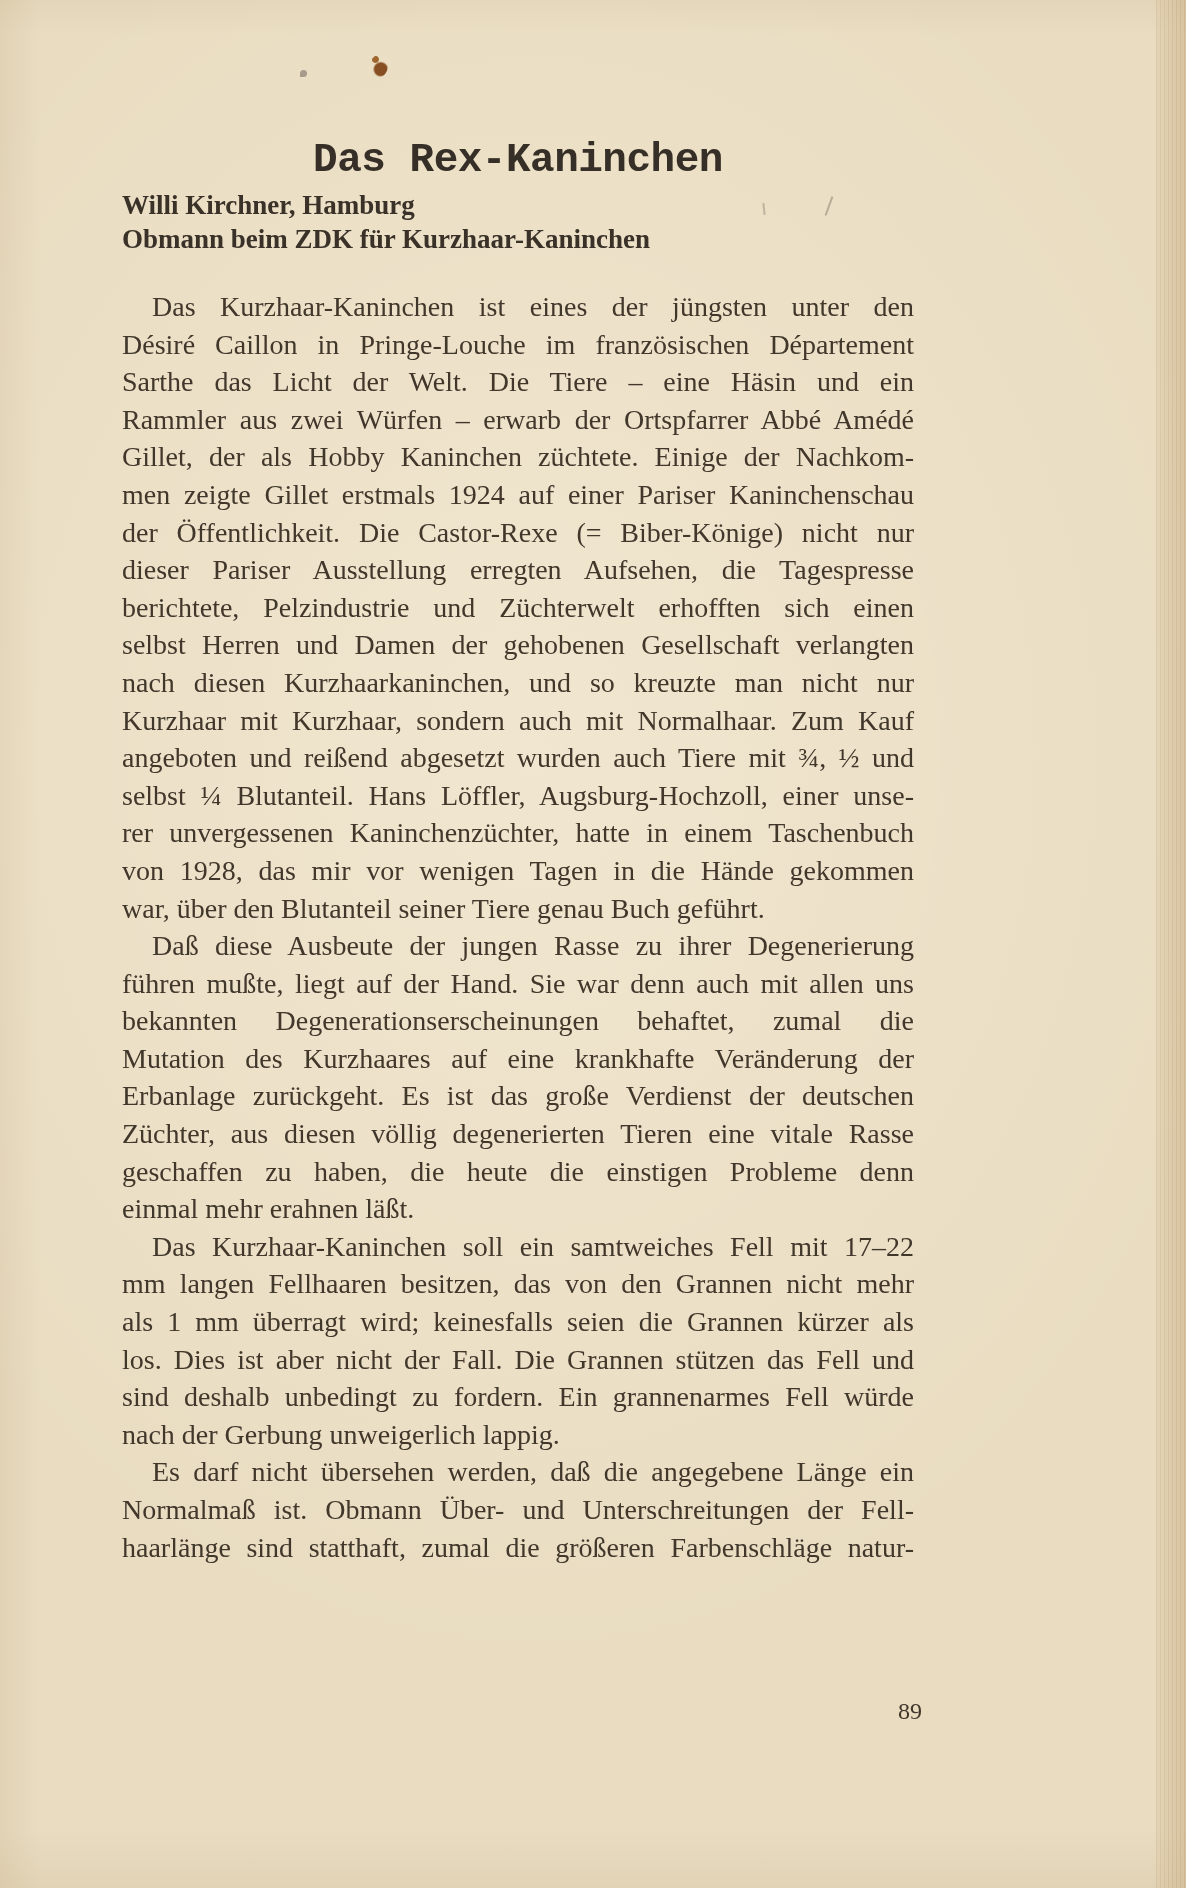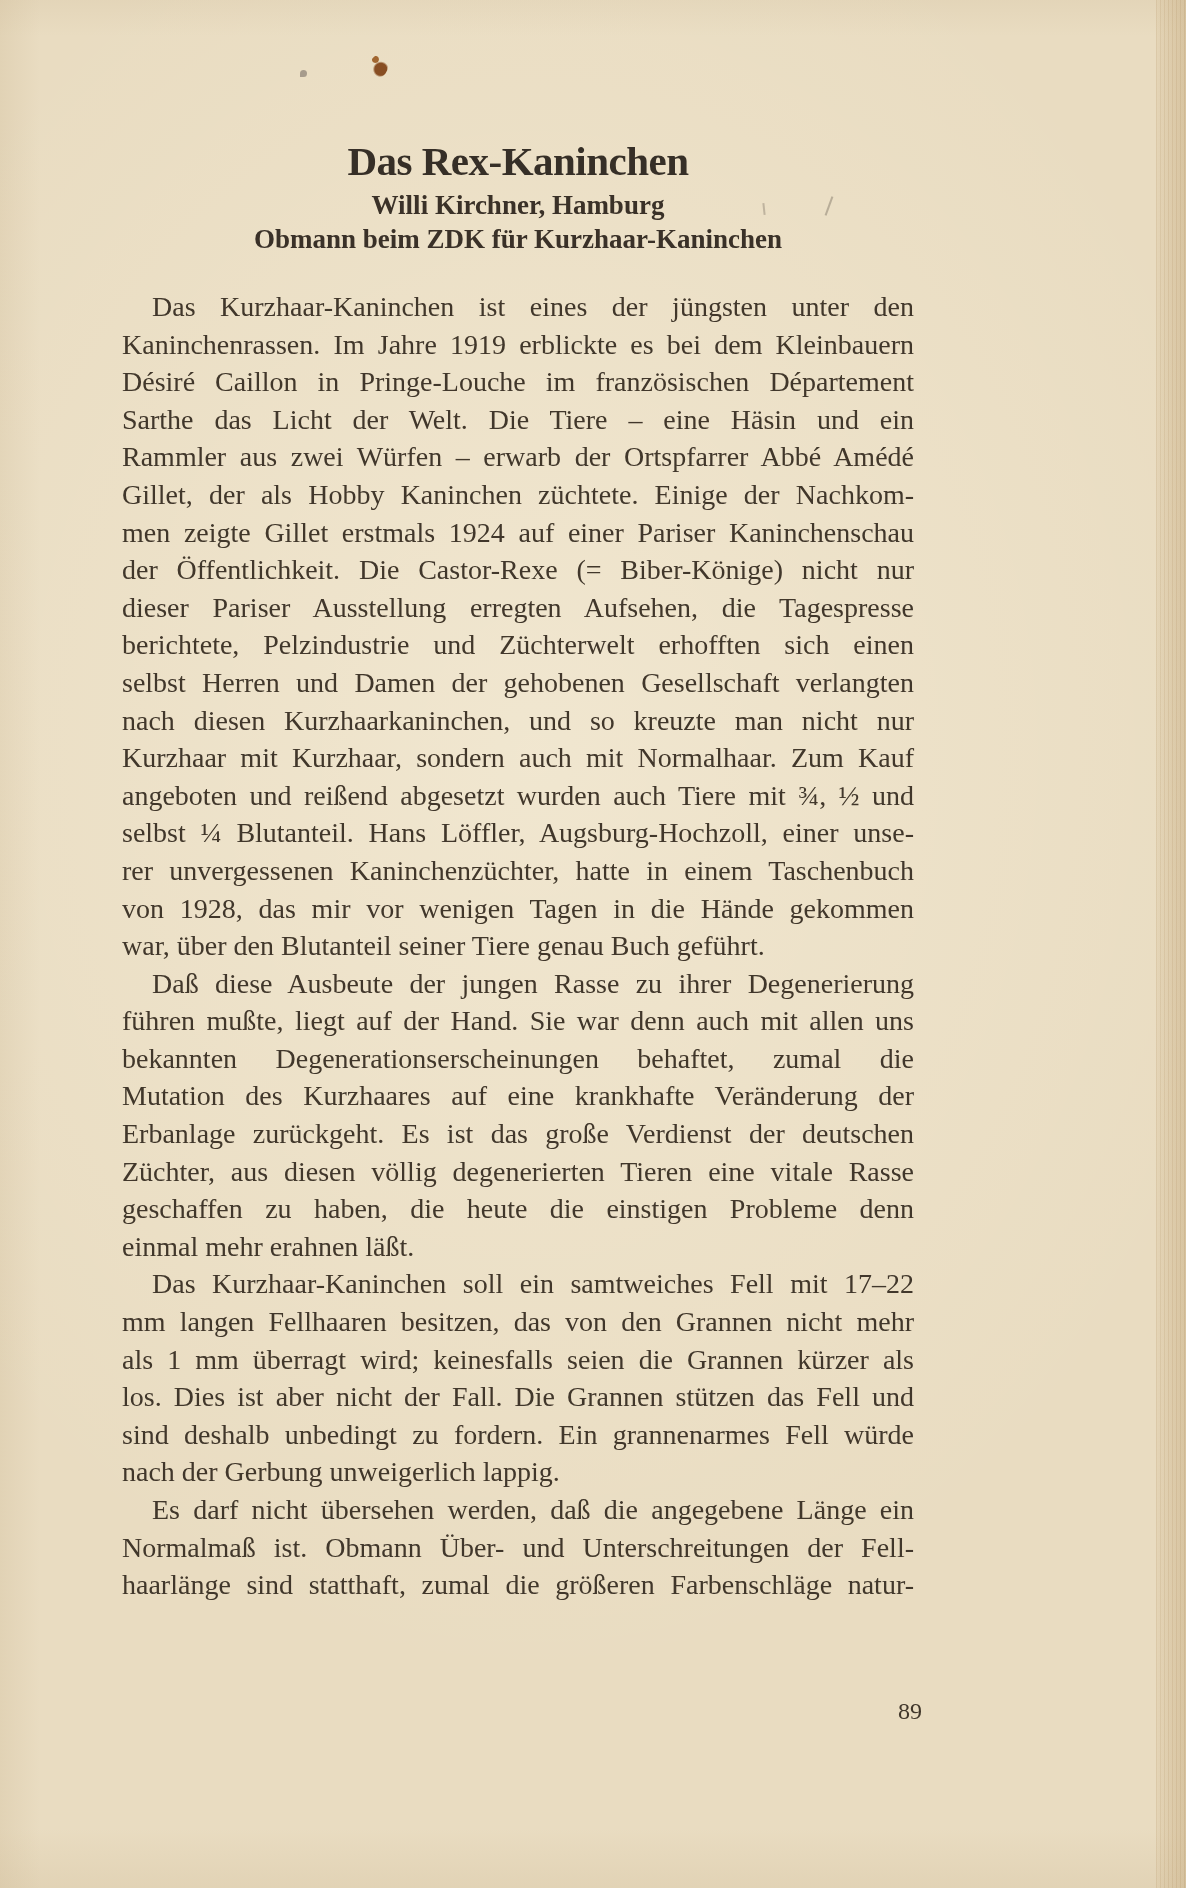--- a/index.html
+++ b/index.html
@@ -23,29 +23,28 @@
     position: absolute; top: 0; right: 0; width: 30px; height: 100%;
     background:
       repeating-linear-gradient(to right,
         rgba(190,160,115,0.25) 0px, rgba(190,160,115,0.25) 1px,
         rgba(224,205,170,0.25) 1px, rgba(224,205,170,0.25) 4px),
       linear-gradient(to right, rgba(210,188,150,0.15), rgba(196,170,128,0.55));
   }
   .headline {
     position: absolute; left: 122px; width: 792px; top: 110px;
     text-align: center;
-    font-family: Liberation Serif, serif;
+    font-family: Liberation Mono, monospace;
     font-weight: bold;
     font-size: 41px;
     letter-spacing: -0.5px;
     color: #362f27;
   }
   .byline {
     position: absolute; left: 122px; width: 792px; top: 188px;
-    text-align: center;
     font-weight: bold;
     font-size: 27px;
     line-height: 34px;
     color: #3a3128;
   }
   .body-text {
     position: absolute; left: 122px; width: 792px; top: 288px;
     font-size: 28px;
     line-height: 37.6px;
     color: #41372b;
@@ -106,21 +105,20 @@
   <h1 class="headline">Das Rex-Kaninchen</h1>
 
   <div class="byline">
     <div>Willi Kirchner, Hamburg</div>
     <div>Obmann beim ZDK für Kurzhaar-Kaninchen</div>
   </div>
 
   <div class="body-text">
       <div class="paragraph">
         <div class="line first">Das Kurzhaar-Kaninchen ist eines der jüngsten unter den</div>
-        <div class="line">Kaninchenrassen. Im Jahre 1919 erblickte es bei dem Kleinbauern</div>
         <div class="line">Désiré Caillon in Pringe-Louche im französischen Département</div>
         <div class="line">Sarthe das Licht der Welt. Die Tiere – eine Häsin und ein</div>
         <div class="line">Rammler aus zwei Würfen – erwarb der Ortspfarrer Abbé Amédé</div>
         <div class="line">Gillet, der als Hobby Kaninchen züchtete. Einige der Nachkom-</div>
         <div class="line">men zeigte Gillet erstmals 1924 auf einer Pariser Kaninchenschau</div>
         <div class="line">der Öffentlichkeit. Die Castor-Rexe (= Biber-Könige) nicht nur</div>
         <div class="line">dieser Pariser Ausstellung erregten Aufsehen, die Tagespresse</div>
         <div class="line">berichtete, Pelzindustrie und Züchterwelt erhofften sich einen</div>
         <div class="line">selbst Herren und Damen der gehobenen Gesellschaft verlangten</div>
         <div class="line">nach diesen Kurzhaarkaninchen, und so kreuzte man nicht nur</div>

